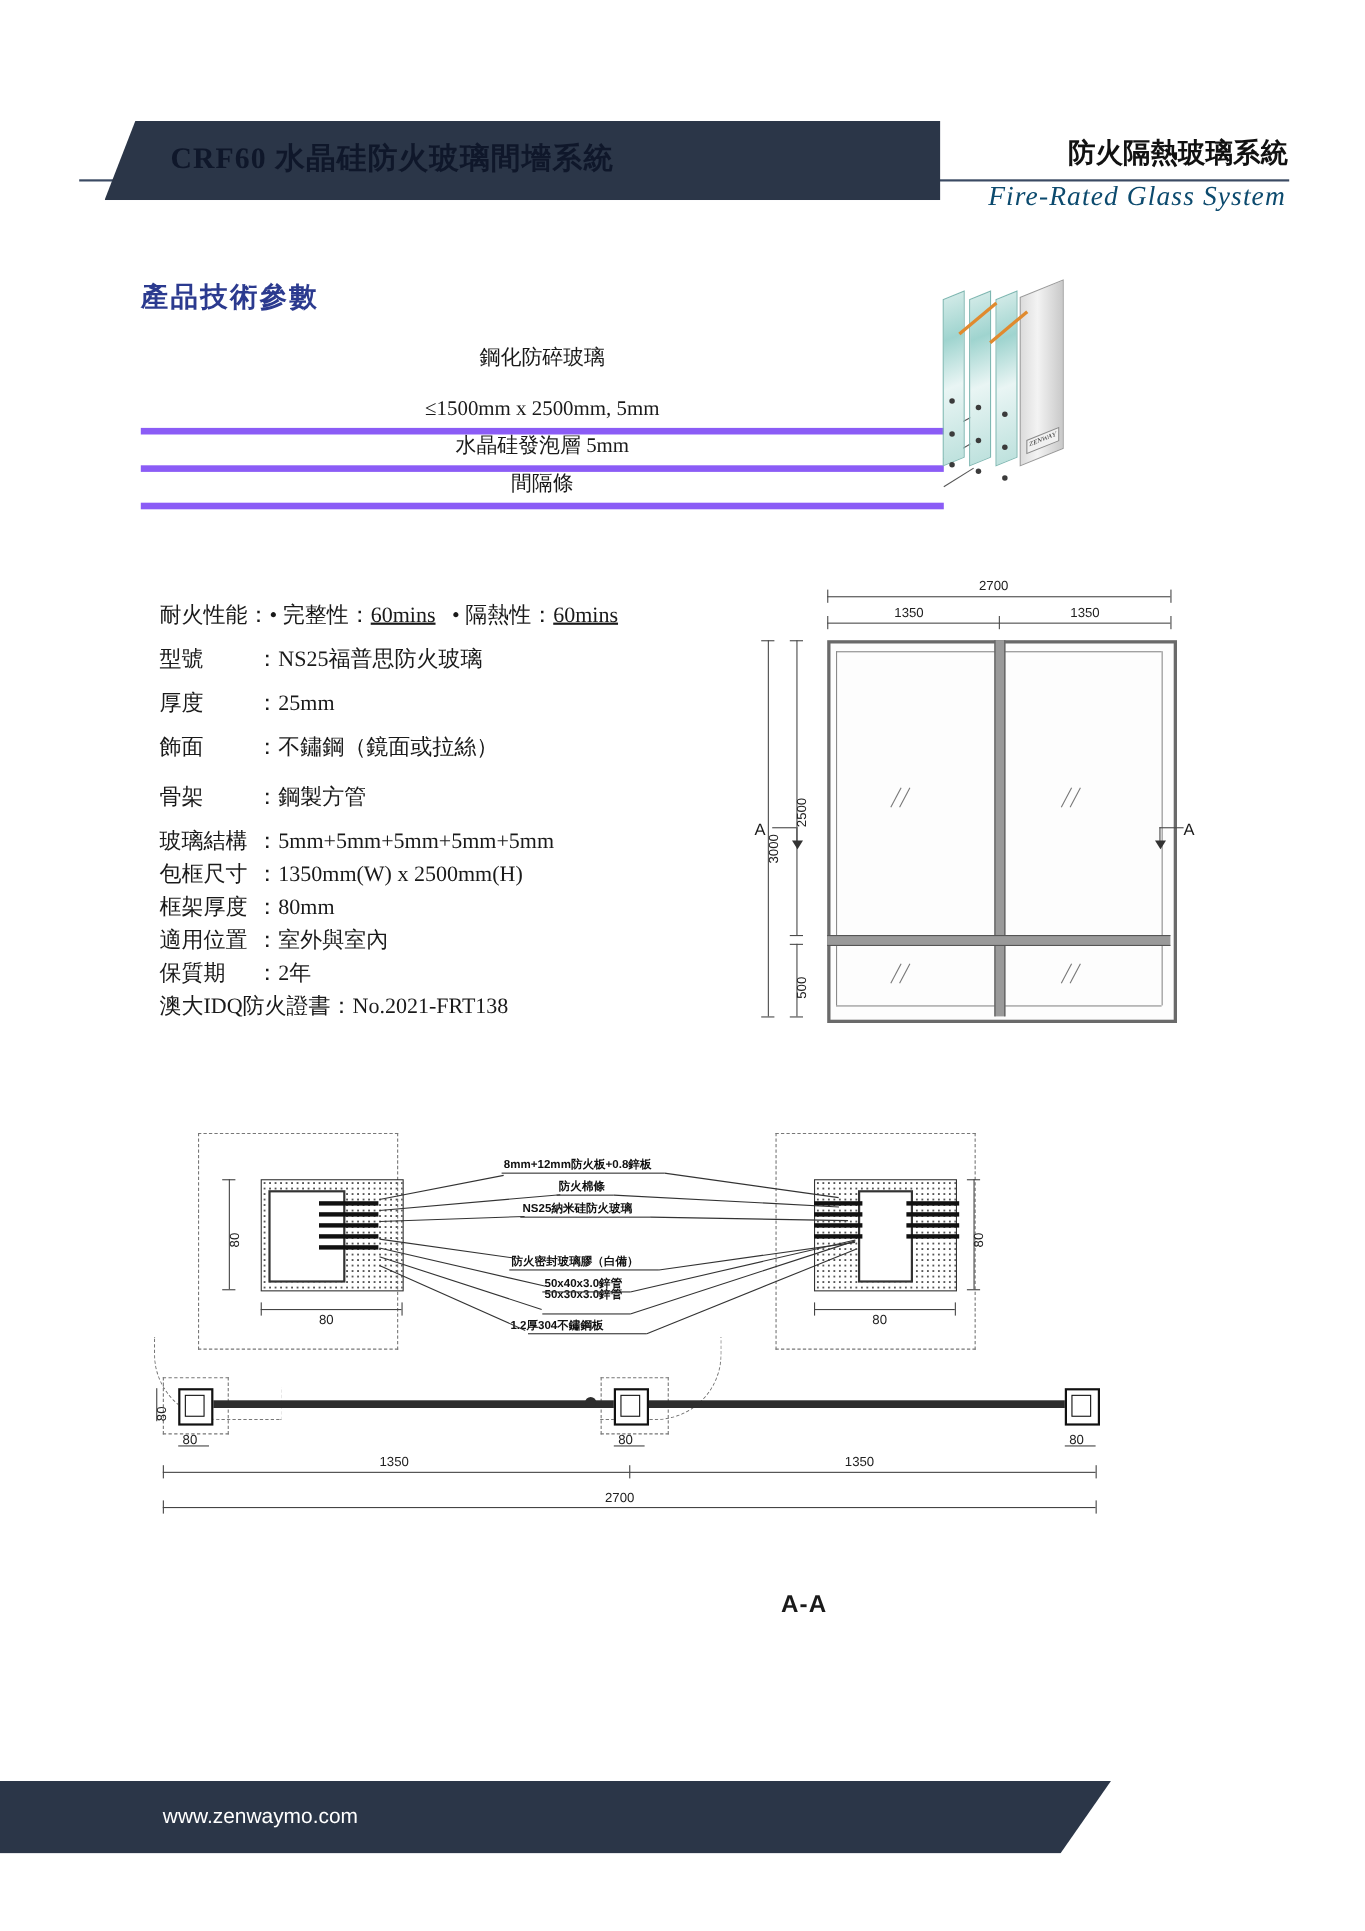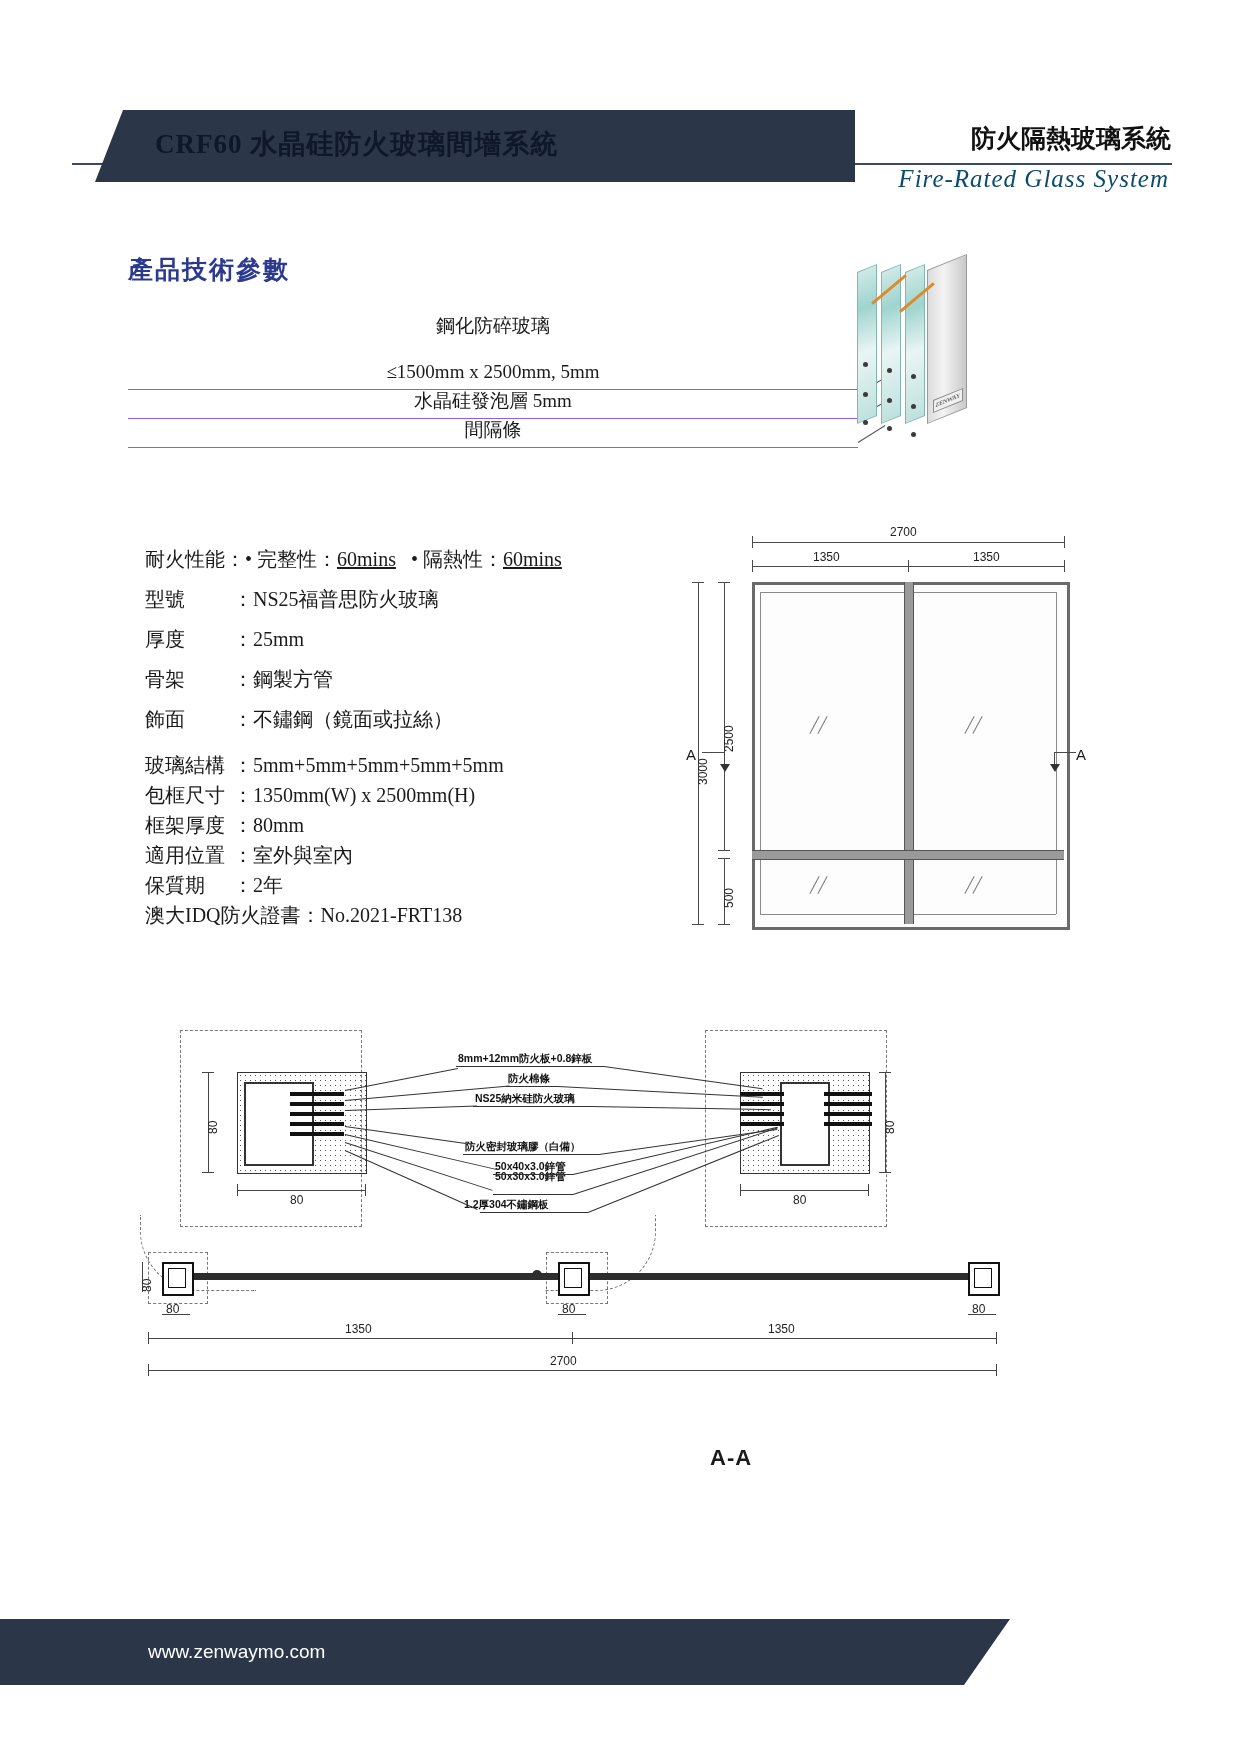--- a/index.html
+++ b/index.html
@@ -86,21 +86,21 @@
   }
   .layer-line {
     position: relative;
     font-size: 19px;
     line-height: 22px;
     padding-bottom: 6px;
     white-space: nowrap;
     text-align: center;
   }
   .layer-line.ruled {
-    border-bottom: 1px solid #8b5cf6;
+    border-bottom: 6px solid #8b5cf6;
   }
   .l-gap-1 { height: 18px; }
 
   
   .leader {
     position: absolute;
     background: #555;
     height: 1px;
     transform-origin: left center;
   }
@@ -325,25 +325,25 @@
   <div class="spec-row">
     <span>耐火性能：</span><span>• 完整性：</span><span class="u">60mins</span>&nbsp;&nbsp;&nbsp;<span>• 隔熱性：</span><span class="u">60mins</span>
   </div>
 
   <div class="spec-row">
     <span class="spec-label">型號</span><span>：NS25福普思防火玻璃</span>
   </div>
   <div class="spec-row">
     <span class="spec-label">厚度</span><span>：25mm</span>
   </div>
+  <div class="spec-row" style="margin-bottom:18px;">
+    <span class="spec-label">飾面</span><span>：不鏽鋼（鏡面或拉絲）</span>
+  </div>
   <div class="spec-row">
     <span class="spec-label">骨架</span><span>：鋼製方管</span>
-  </div>
-  <div class="spec-row" style="margin-bottom:18px;">
-    <span class="spec-label">飾面</span><span>：不鏽鋼（鏡面或拉絲）</span>
   </div>
 
   <div class="spec-row tight">
     <span class="spec-label">玻璃結構</span><span>：5mm+5mm+5mm+5mm+5mm</span>
   </div>
   <div class="spec-row tight">
     <span class="spec-label">包框尺寸</span><span>：1350mm(W) x 2500mm(H)</span>
   </div>
   <div class="spec-row tight">
     <span class="spec-label">框架厚度</span><span>：80mm</span>

